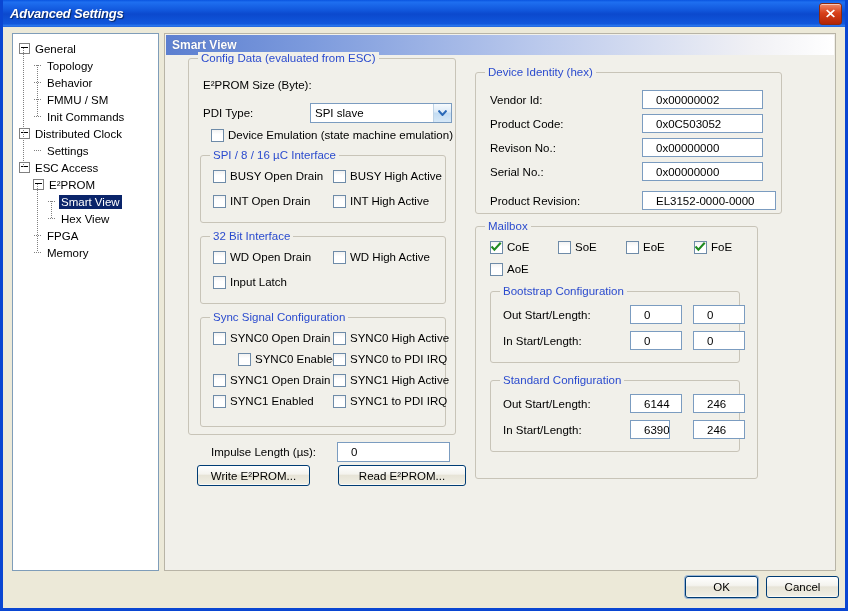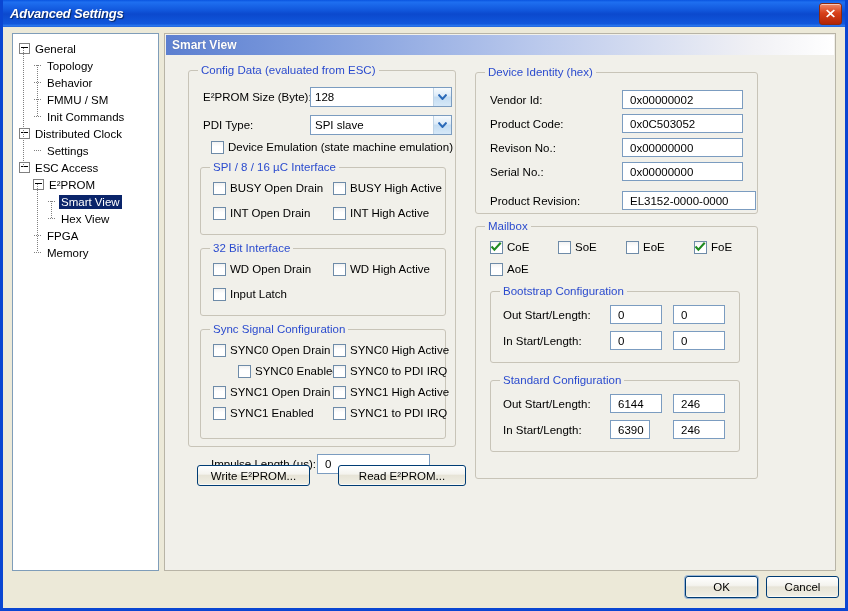--- a/index.html
+++ b/index.html
@@ -168,24 +168,25 @@
     white-space: nowrap;
   }
   .tbox {
     position: absolute;
     border: 1px solid #7B9CC0;
     background: #ffffff;
     box-sizing: border-box;
     font-size: 11.5px;
     color: #000;
     display: flex; align-items: center;
-    padding-left: 7px;
+    padding-left: 13px;
     cursor: text;
     overflow: hidden;
     white-space: nowrap;
+    margin-left: 20px;
   }
   .combo {
     position: absolute;
     height: 20px;
     border: 1px solid #7B9CC0;
     background: #ffffff;
     box-sizing: border-box;
     display: flex; align-items: center;
     cursor: default;
   }
@@ -333,32 +334,24 @@
         <div class="vline" style="left: 24px; top: 150px; height: 68px;"></div>
         <div class="vline" style="left: 38px; top: 167px; height: 17px;"></div>
       </div>
 
     <div class="content-panel">
 
       <div class="view-header">
         <span>Smart View</span>
       </div>
 
-      <div class="gb" style="left:23px; top:36px; width:268px; height:377px;">
+      <div class="gb" style="left:23px; top:24px; width:268px; height:377px;">
         <div class="gb-title">Config Data (evaluated from ESC)</div>
 
         <div class="lab" style="left:14px; top:20px;">E²PROM Size (Byte):</div>
-        <div class="combo" style="left:121px; top:16px; width:142px;">
-          <div class="cval">128</div>
-          <div class="carrow">
-            <svg width="9" height="6" viewBox="0 0 9 6">
-              <path d="M0.5,0.5 L4.5,5 L8.5,0.5" fill="none" stroke="#2A69B8" stroke-width="2"></path>
-            </svg>
-          </div>
-        </div>
 
         <div class="lab" style="left:14px; top:48px;">PDI Type:</div>
         <div class="combo" style="left:121px; top:44px; width:142px;">
           <div class="cval">SPI slave</div>
           <div class="carrow">
             <svg width="9" height="6" viewBox="0 0 9 6">
               <path d="M0.5,0.5 L4.5,5 L8.5,0.5" fill="none" stroke="#2A69B8" stroke-width="2"></path>
             </svg>
           </div>
         </div>
@@ -440,21 +433,21 @@
           </div>
         </div>
 
         <div class="lab" style="left:22px; top:387px;">Impulse Length (µs):</div>
         <div class="tbox" style="left:128px; top:383px; width:113px; height:20px;">0</div>
       </div>
 
       <div class="btn" style="left:32px; top:431px; width:113px; height:21px;">Write E²PROM...</div>
       <div class="btn" style="left:173px; top:431px; width:128px; height:21px;">Read E²PROM...</div>
 
-      <div class="gb" style="left:310px; top:38px; width:283px; height:142px;text-decoration:underline;">
+      <div class="gb" style="left:310px; top:38px; width:307px; height:142px;text-decoration:underline;">
         <div class="gb-title">Device Identity (hex)</div>
 
         <div class="lab" style="left:14px; top:21px;">Vendor Id:</div>
         <div class="tbox" style="left:146px; top:17px; width:121px; height:19px;">0x00000002</div>
 
         <div class="lab" style="left:14px; top:45px;">Product Code:</div>
         <div class="tbox" style="left:146px; top:41px; width:121px; height:19px;">0x0C503052</div>
 
         <div class="lab" style="left:14px; top:69px;">Revison No.:</div>
         <div class="tbox" style="left:146px; top:65px; width:121px; height:19px;">0x00000000</div>

